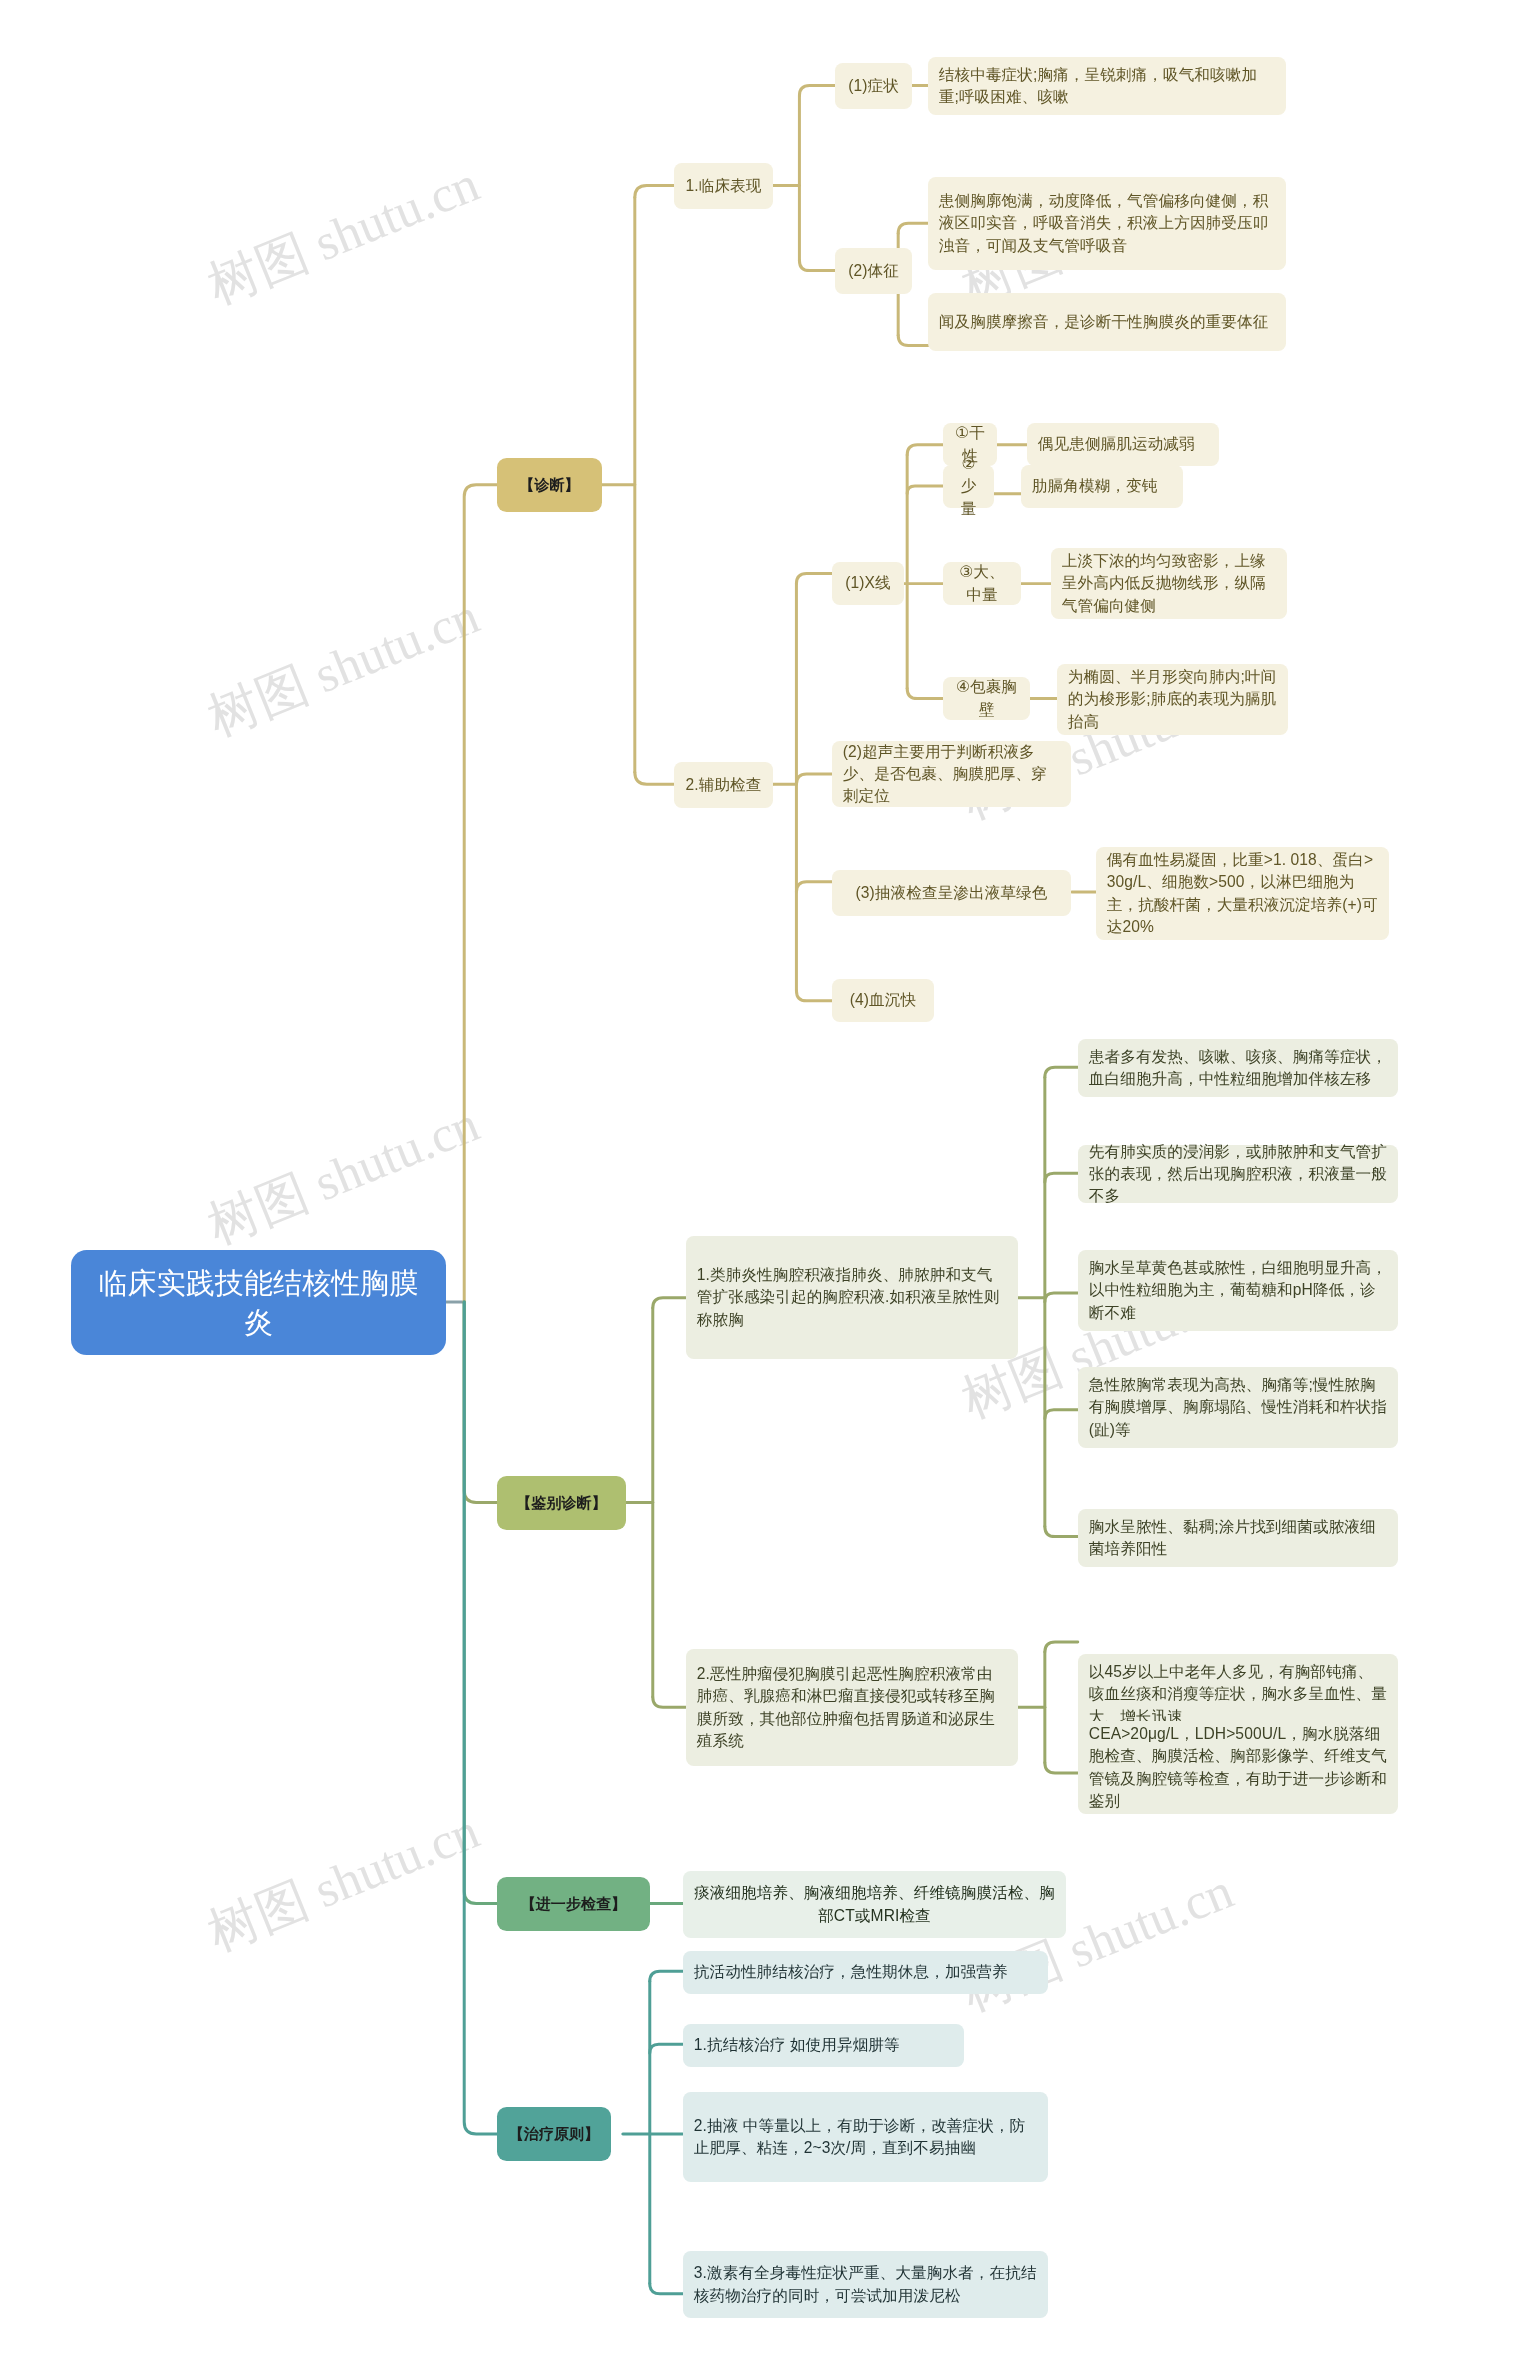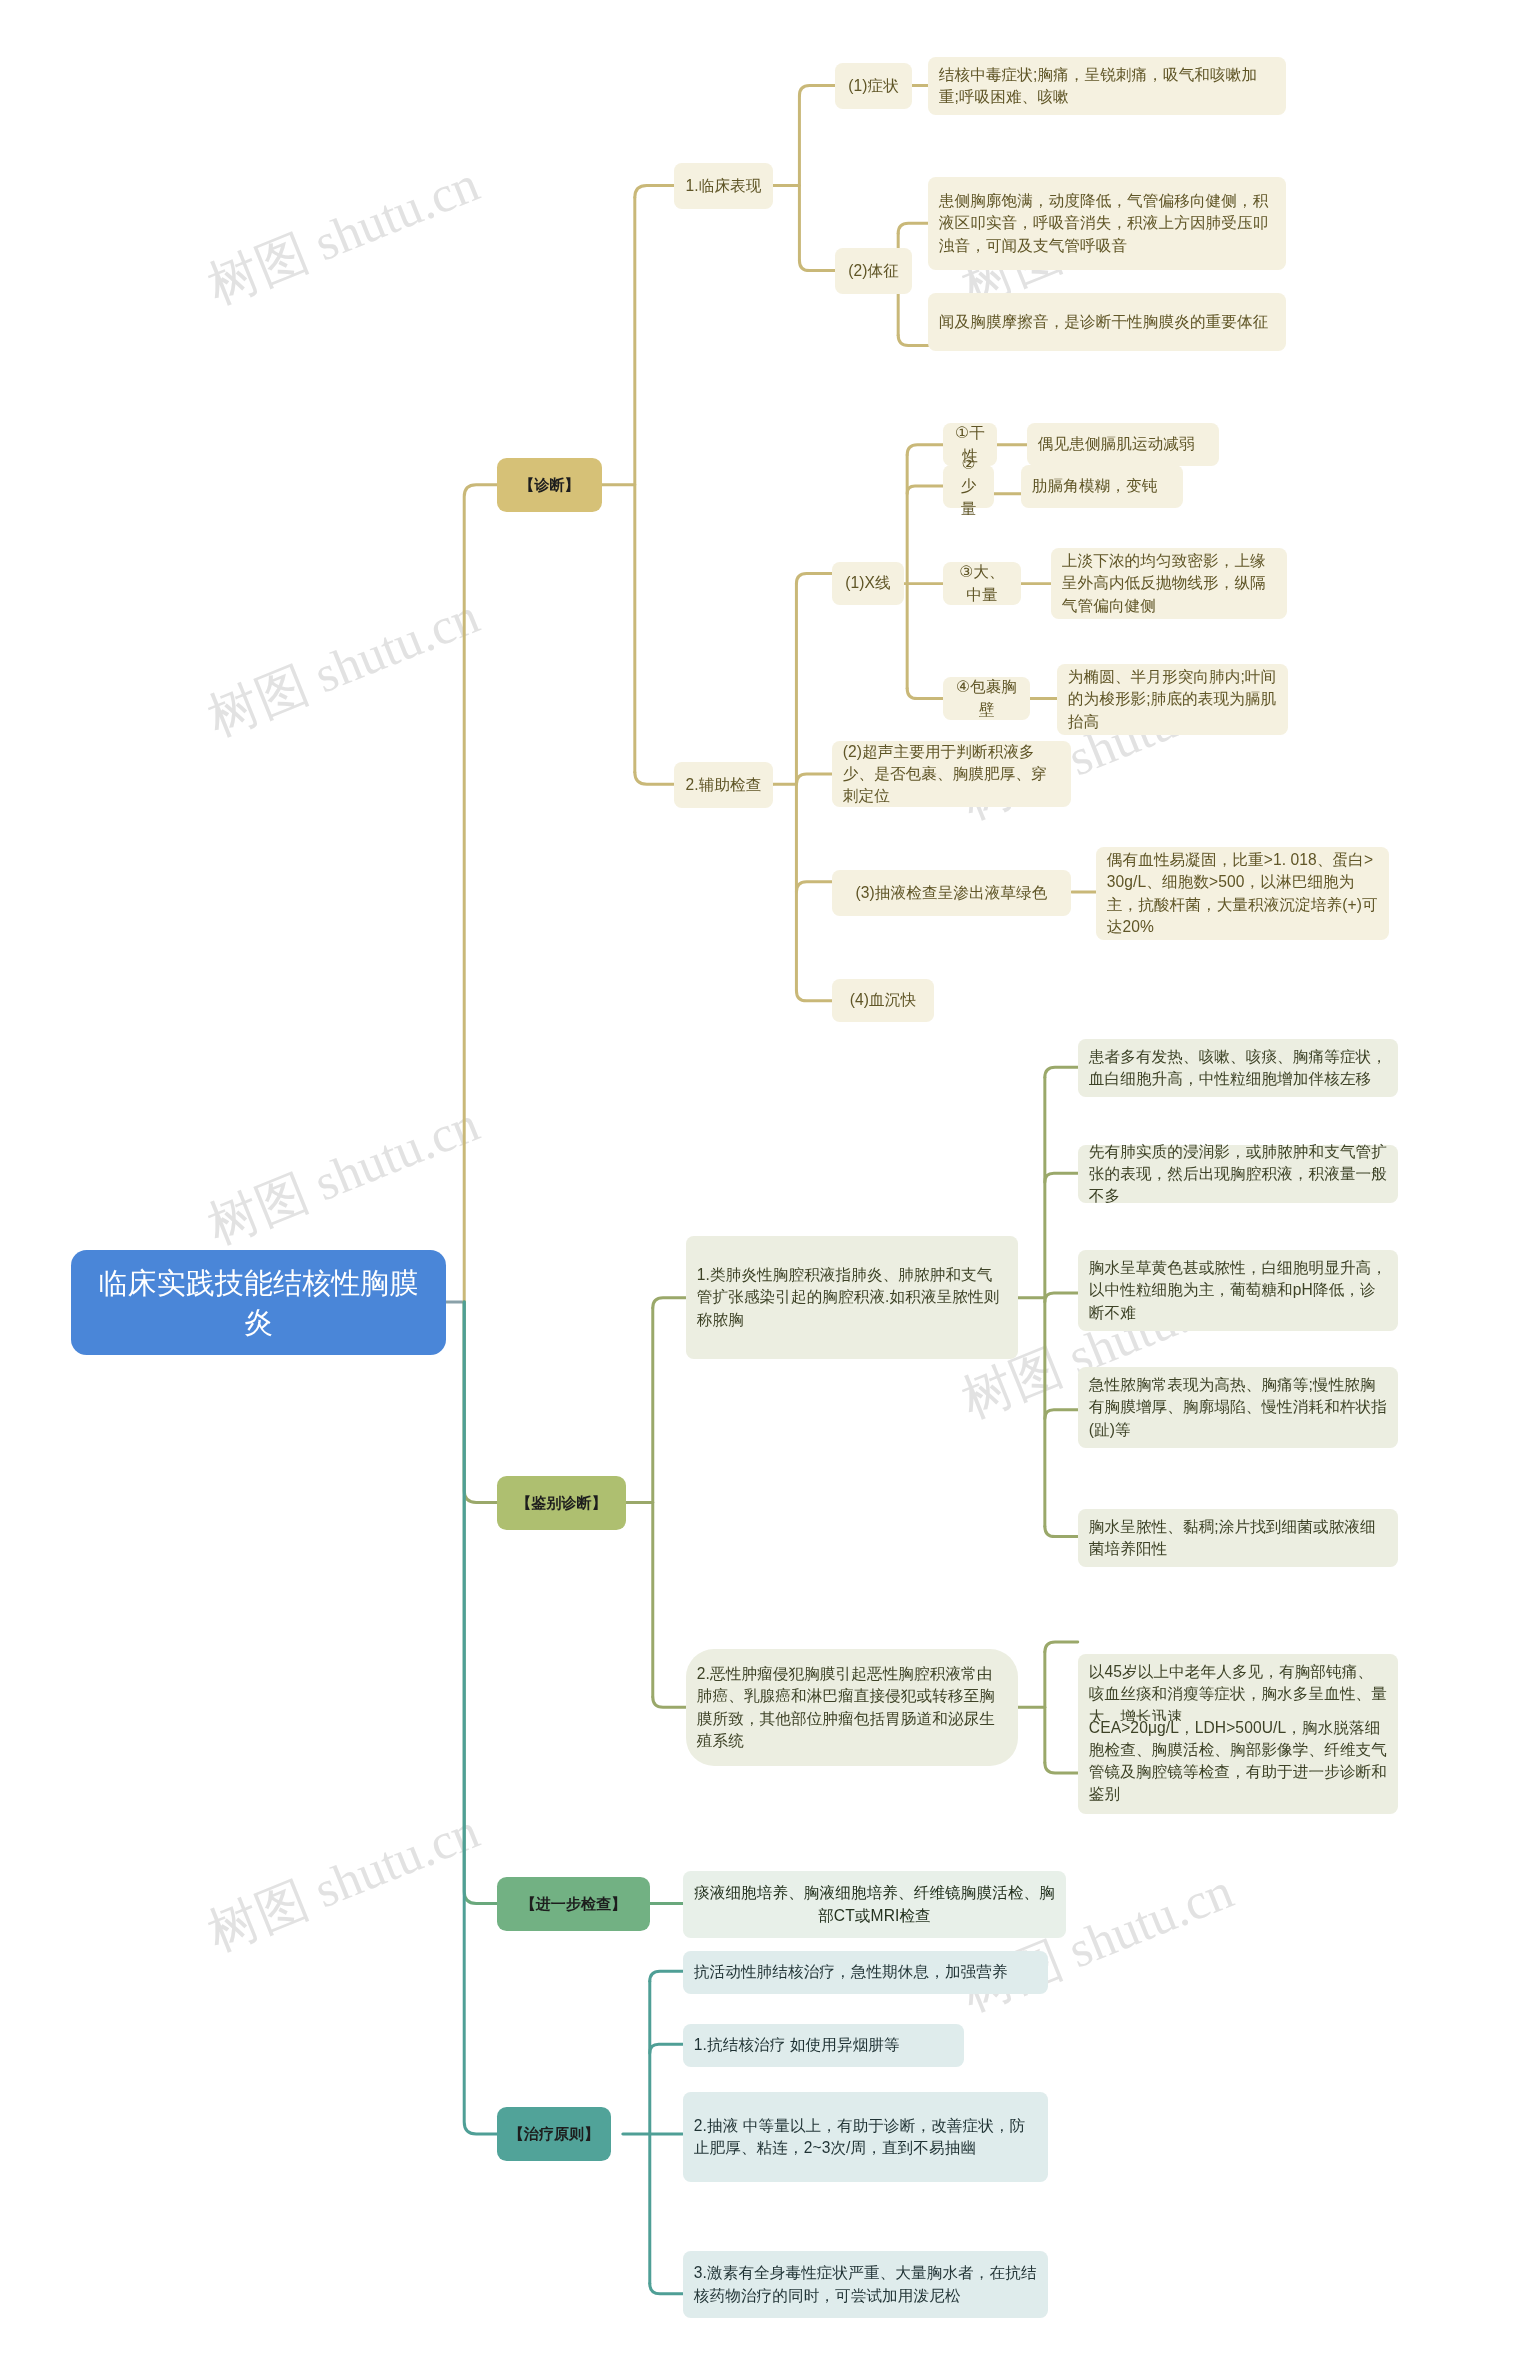--- a/index.html
+++ b/index.html
@@ -275,21 +275,21 @@
   </div>
 
   <div class="node box gold" style="left:1096px; top:847px; width:293px; height:93px;">
     <span>偶有血性易凝固，比重&gt;1. 018、蛋白&gt;30g/L、细胞数&gt;500，以淋巴细胞为主，抗酸杆菌，大量积液沉淀培养(+)可达20%</span>
   </div>
 
   <div class="node box olive" style="left:686px; top:1236px; width:332px; height:123px;">
     <span>1.类肺炎性胸腔积液指肺炎、肺脓肿和支气管扩张感染引起的胸腔积液.如积液呈脓性则称脓胸</span>
   </div>
 
-  <div class="node box olive" style="left:686px; top:1649px; width:332px; height:117px;border-radius:28px;">
+  <div class="node box olive" style="left:686px; top:1649px; width:332px; height:117px;">
     <span>2.恶性肿瘤侵犯胸膜引起恶性胸腔积液常由肺癌、乳腺癌和淋巴瘤直接侵犯或转移至胸膜所致，其他部位肿瘤包括胃肠道和泌尿生殖系统</span>
   </div>
 
   <div class="node box olive" style="left:1078px; top:1039px; width:320px; height:58px;">
     <span>患者多有发热、咳嗽、咳痰、胸痛等症状，血白细胞升高，中性粒细胞增加伴核左移</span>
   </div>
 
   <div class="node box olive" style="left:1078px; top:1145px; width:320px; height:58px;">
     <span>先有肺实质的浸润影，或肺脓肿和支气管扩张的表现，然后出现胸腔积液，积液量一般不多</span>
   </div>
@@ -303,21 +303,21 @@
   </div>
 
   <div class="node box olive" style="left:1078px; top:1509px; width:320px; height:58px;">
     <span>胸水呈脓性、黏稠;涂片找到细菌或脓液细菌培养阳性</span>
   </div>
 
   <div class="node box olive" style="left:1078px; top:1606px; width:320px; height:81px;margin-top:48px;">
     <span>以45岁以上中老年人多见，有胸部钝痛、咳血丝痰和消瘦等症状，胸水多呈血性、量大、增长迅速</span>
   </div>
 
-  <div class="node box olive" style="left:1078px; top:1721px; width:320px; height:93px;align-items:flex-end;">
+  <div class="node box olive" style="left:1078px; top:1721px; width:320px; height:93px;">
     <span>CEA&gt;20μg/L，LDH&gt;500U/L，胸水脱落细胞检查、胸膜活检、胸部影像学、纤维支气管镜及胸腔镜等检查，有助于进一步诊断和鉴别</span>
   </div>
 
   <div class="node box mint" style="left:683px; top:1871px; width:383px; height:67px;text-align:center;">
     <span>痰液细胞培养、胸液细胞培养、纤维镜胸膜活检、胸部CT或MRI检查</span>
   </div>
 
   <div class="node box teal" style="left:683px; top:1951px; width:365px; height:43px;">
     <span>抗活动性肺结核治疗，急性期休息，加强营养</span>
   </div>

